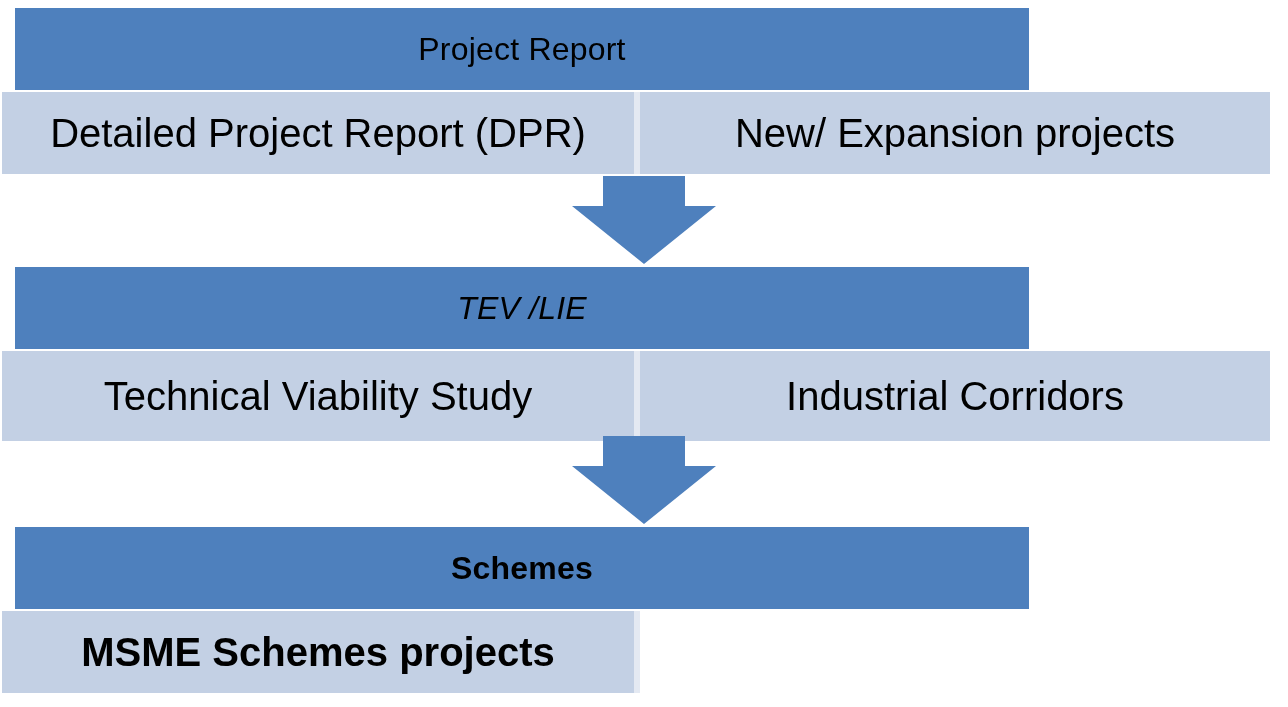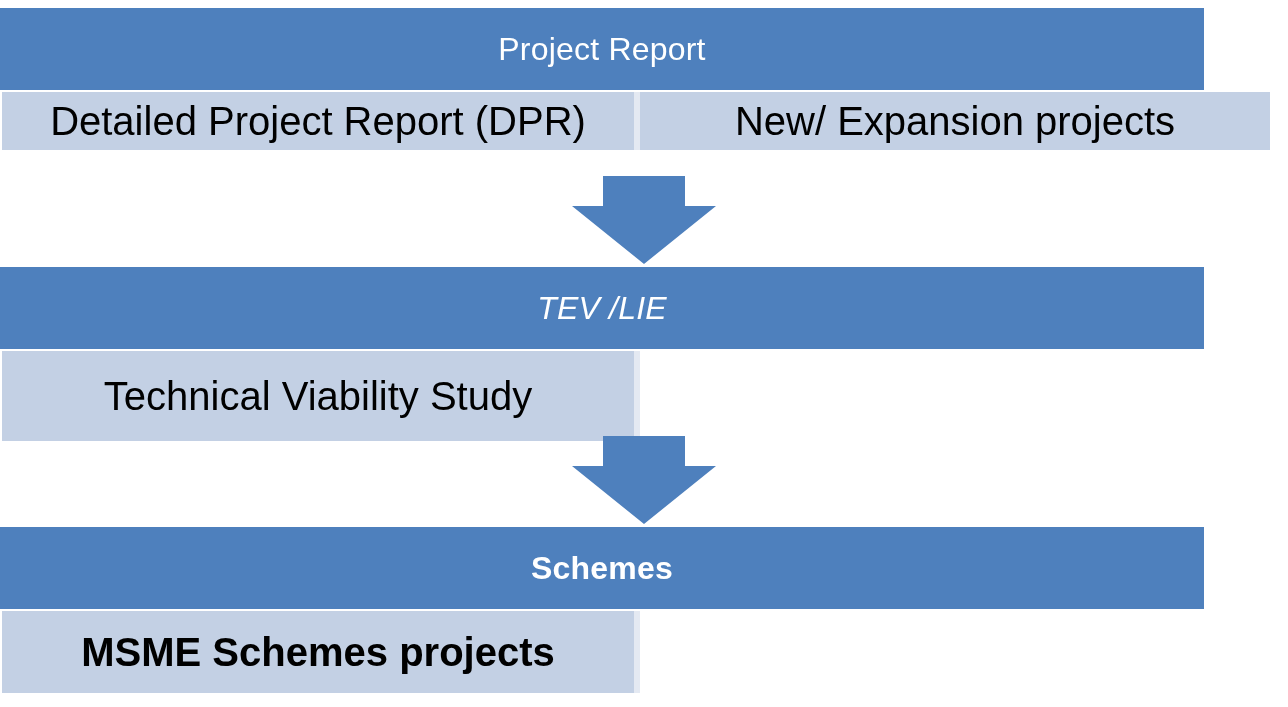--- a/index.html
+++ b/index.html
@@ -25,24 +25,24 @@
 
   
   .block {
     position: absolute;
     left: 0;
     width: 1288px;
   }
 
   .block-header {
     position: absolute;
-    left: 0;
-    width: 1204px;
+    left: 15px;
+    width: 1014px;
     background: #4E80BD;
-    color: #ffffff;
+    color: #000000;
     font-size: 32px;
     line-height: 1;
     display: flex;
     align-items: center;
     justify-content: center;
     letter-spacing: 0.2px;
     white-space: nowrap;
   }
 
   .block-row {
@@ -81,38 +81,39 @@
     display: block;
   }
 </style>
 </head>
 <body>
 
 <div class="flow">
 
   <div class="block" style="top:8px; height:166px;">
     <div class="block-header" style="top:0px; height:82px;">Project Report</div>
-    <div class="block-row" style="top:84px; height:58px;">
+    <div class="block-row" style="top:84px; height:82px;">
       <div class="cell cell-left">Detailed Project Report (DPR)</div>
       <div class="cell-div"></div>
       <div class="cell cell-right">New/ Expansion projects</div>
     </div>
   </div>
 
   <div class="arrow-wrap" style="top:176px; height:88px;">
     <svg class="arrow-svg" width="144" height="88" viewBox="0 0 144 88">
       <polygon points="31,0 113,0 113,30 144,30 72,88 0,30 31,30" fill="#4E80BD"></polygon>
     </svg>
   </div>
 
   <div class="block" style="top:267px; height:166px;">
     <div class="block-header" style="top:0px; height:82px;font-style:italic;">TEV /LIE</div>
     <div class="block-row" style="top:84px; height:90px;">
       <div class="cell cell-left">Technical Viability Study</div>
       <div class="cell-div"></div>
+      <div class="cell cell-right">Industrial Corridors</div>
     </div>
   </div>
 
   <div class="arrow-wrap" style="top:436px; height:88px;">
     <svg class="arrow-svg" width="144" height="88" viewBox="0 0 144 88">
       <polygon points="31,0 113,0 113,30 144,30 72,88 0,30 31,30" fill="#4E80BD"></polygon>
     </svg>
   </div>
 
   <div class="block" style="top:527px; height:166px;font-weight:bold;">

